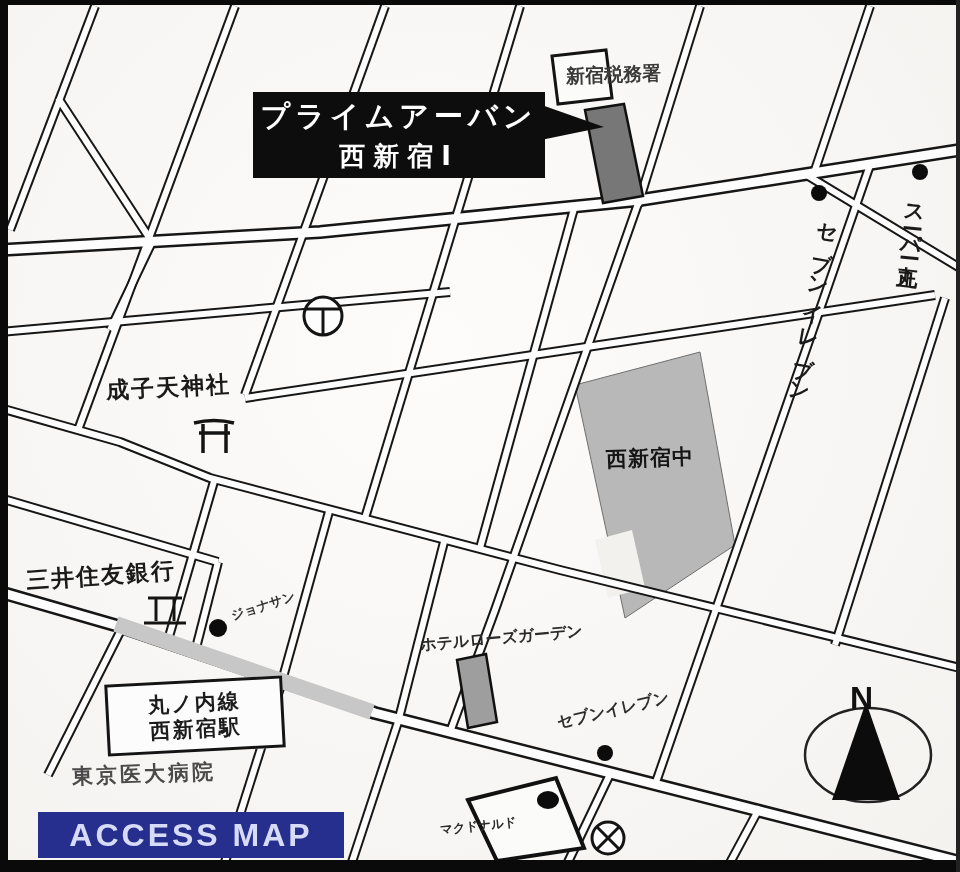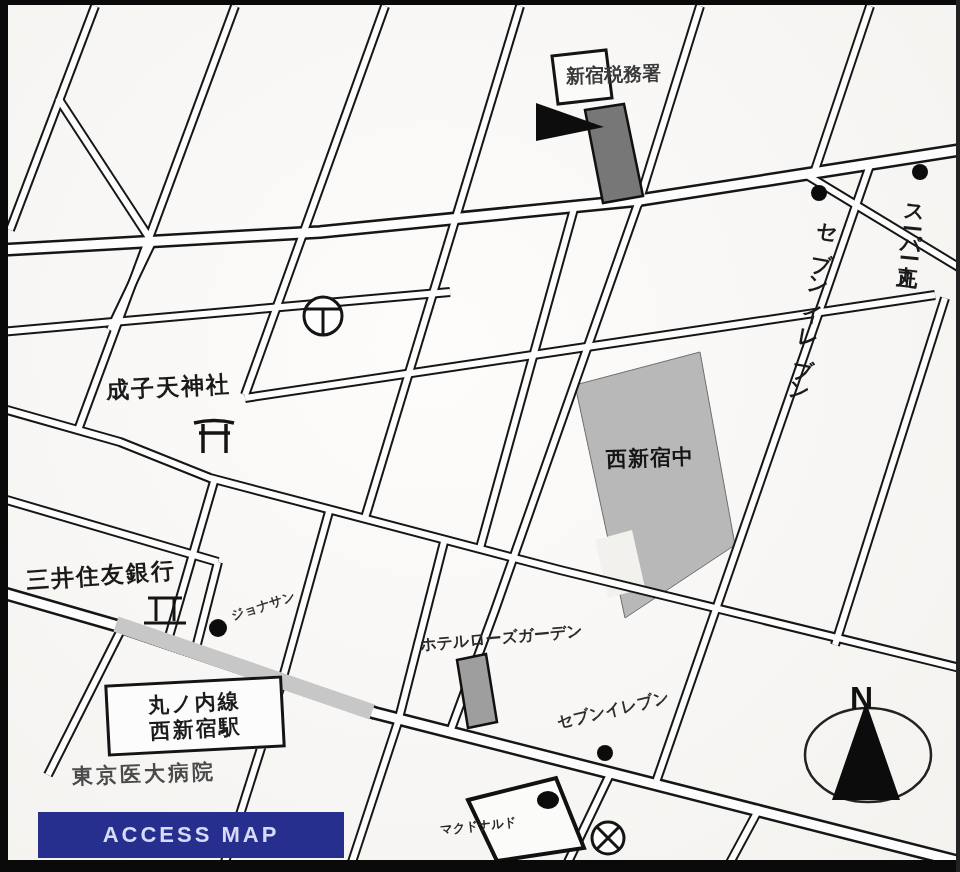--- a/index.html
+++ b/index.html
@@ -19,21 +19,21 @@
   #callout{position:absolute;left:253px;top:92px;width:292px;height:86px;background:#0d0d0d;
     display:flex;flex-direction:column;align-items:center;justify-content:center;gap:2px;}
   #callout .l1{color:#fff;font-size:29px;font-weight:700;letter-spacing:5px;}
   #callout .l2{color:#fff;font-size:26px;font-weight:700;letter-spacing:8px;}
   #stationbox{position:absolute;left:106px;top:680px;width:172px;height:66px;background:#fcfcfc;
     border:3px solid #141414;transform:rotate(-3deg);display:flex;flex-direction:column;
     align-items:center;justify-content:center;line-height:1.25;}
   #stationbox div{font-size:21px;font-weight:700;color:#1c1c1c;letter-spacing:2px;}
   #accessbar{position:absolute;left:38px;top:812px;width:306px;height:46px;background:#272f8e;
     display:flex;align-items:center;justify-content:center;}
-  #accessbar span{color:#d6dbf7;font-size:22px;font-weight:800;letter-spacing:3px;}
+  #accessbar span{color:#d6dbf7;font-size:32px;font-weight:800;letter-spacing:3px;}
   .edge{position:absolute;background:#0a0a0a;}
 </style>
 </head>
 <body>
 
 <div id="frame">
   <div id="stage">
 
   <svg width="960" height="872" viewBox="0 0 960 872">
 
@@ -141,20 +141,24 @@
       <line x1="597" y1="827" x2="619" y2="849" stroke="#141414" stroke-width="3"></line>
       <line x1="619" y1="827" x2="597" y2="849" stroke="#141414" stroke-width="3"></line>
     </g>
 
     <g>
       <ellipse cx="868" cy="755" rx="63" ry="47" fill="none" stroke="#222" stroke-width="2.5"></ellipse>
       <polygon points="866,702 832,800 900,800" fill="#0c0c0c"></polygon>
     </g>
   </svg>
 
+  <div id="callout">
+    <div class="l1">プライムアーバン</div>
+    <div class="l2">西新宿Ⅰ</div>
+  </div>
 
   <div class="lbl" style="left:566px;top:62px;font-size:19px;color:#3a3a3a;transform:rotate(-2deg);">新宿税務署</div>
 
   <div class="lbl vt" style="left:800px;top:208px;font-size:21px;height:195px;transform:rotate(10deg);">セブンイレブン</div>
 
   <div class="lbl vt" style="left:890px;top:190px;font-size:21px;height:240px;transform:rotate(6deg);">スーパー丸正</div>
 
   <div class="lbl" style="left:106px;top:372px;font-size:23px;transform:rotate(-3deg);letter-spacing:2px;">成子天神社</div>
 
   <div class="lbl" style="left:606px;top:444px;font-size:21px;color:#151515;transform:rotate(-2deg);letter-spacing:1px;">西新宿中</div>

